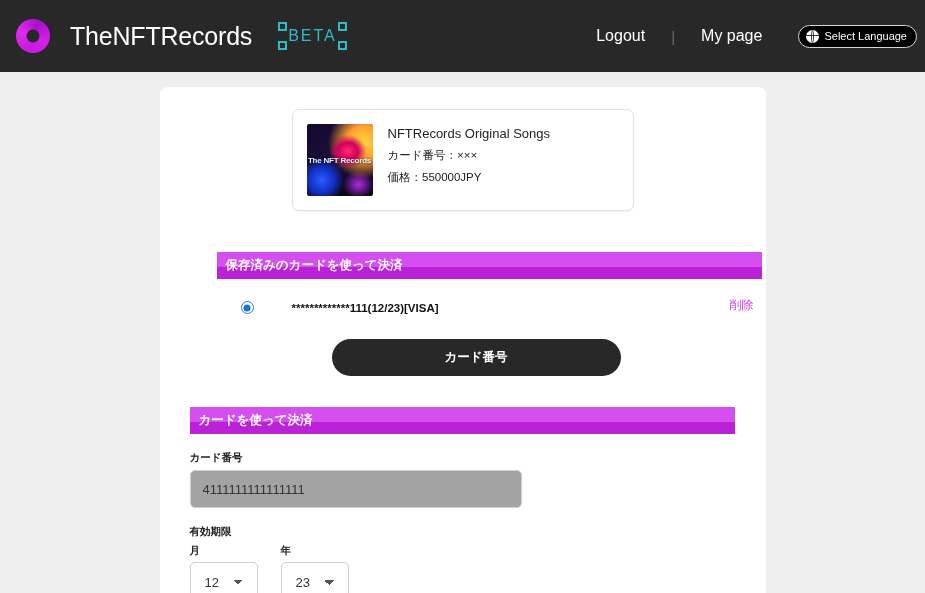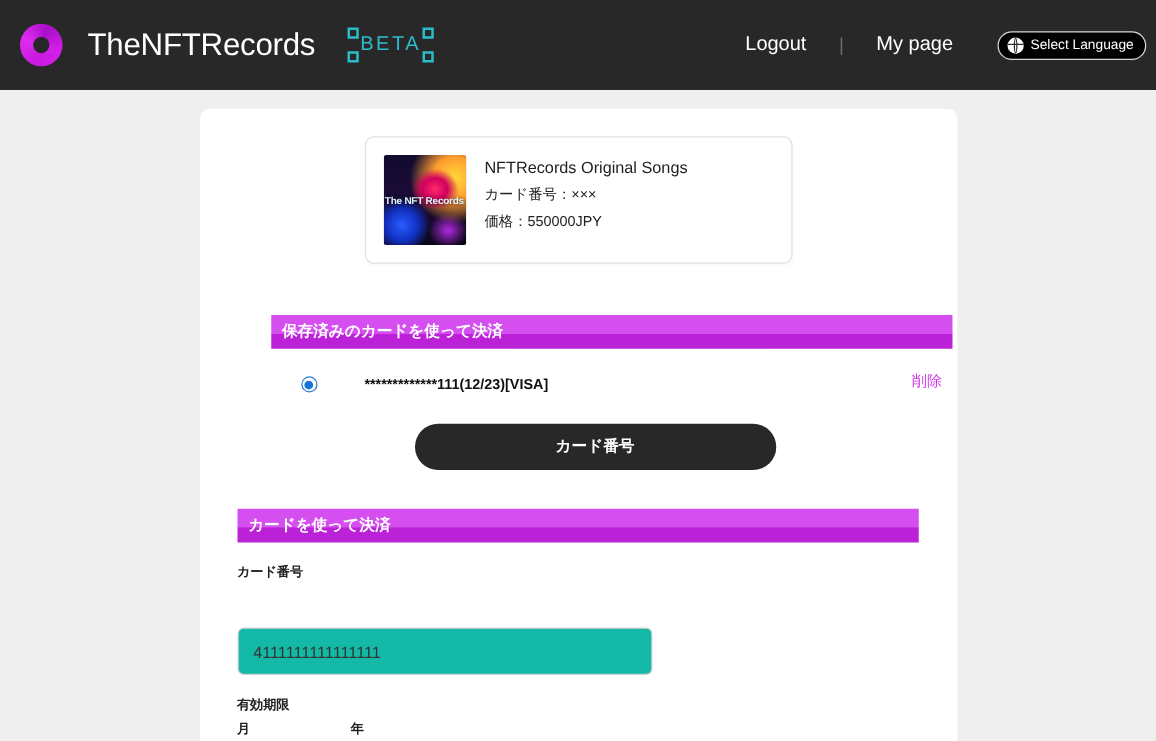--- a/index.html
+++ b/index.html
@@ -161,24 +161,23 @@
   
   .card-section { margin-top: 31px; }
   .form { padding: 0 30px 0 30px; }
   .field { margin-top: 17px; }
   .field-label {
     font-size: 10.5px; color: #222; margin-bottom: 5px; font-weight: 700;
   }
   .text-input {
     width: 332px; height: 38px;
     border: 1px solid #cfcfcf; border-radius: 5px;
-    background: #14b8a6; padding: 0 12px;
+    background: #a3a3a3; padding: 0 12px;
     font-size: 13px; color: #333;
     font-family: "Liberation Sans", sans-serif;
-    margin-top: 32px;
   }
   .expiry-row { display: flex; gap: 23px; margin-top: 4px; }
   .sub-label { font-size: 10.5px; color: #222; margin-bottom: 4px; font-weight: 700; }
   .select-box {
     width: 68px; height: 40px;
     border: 1px solid #cfcfcf; border-radius: 5px;
     background: #ffffff; color: #333; font-size: 13px;
     font-family: "Liberation Sans", sans-serif;
     padding-left: 14px; cursor: pointer;
     appearance: none; -webkit-appearance: none;

